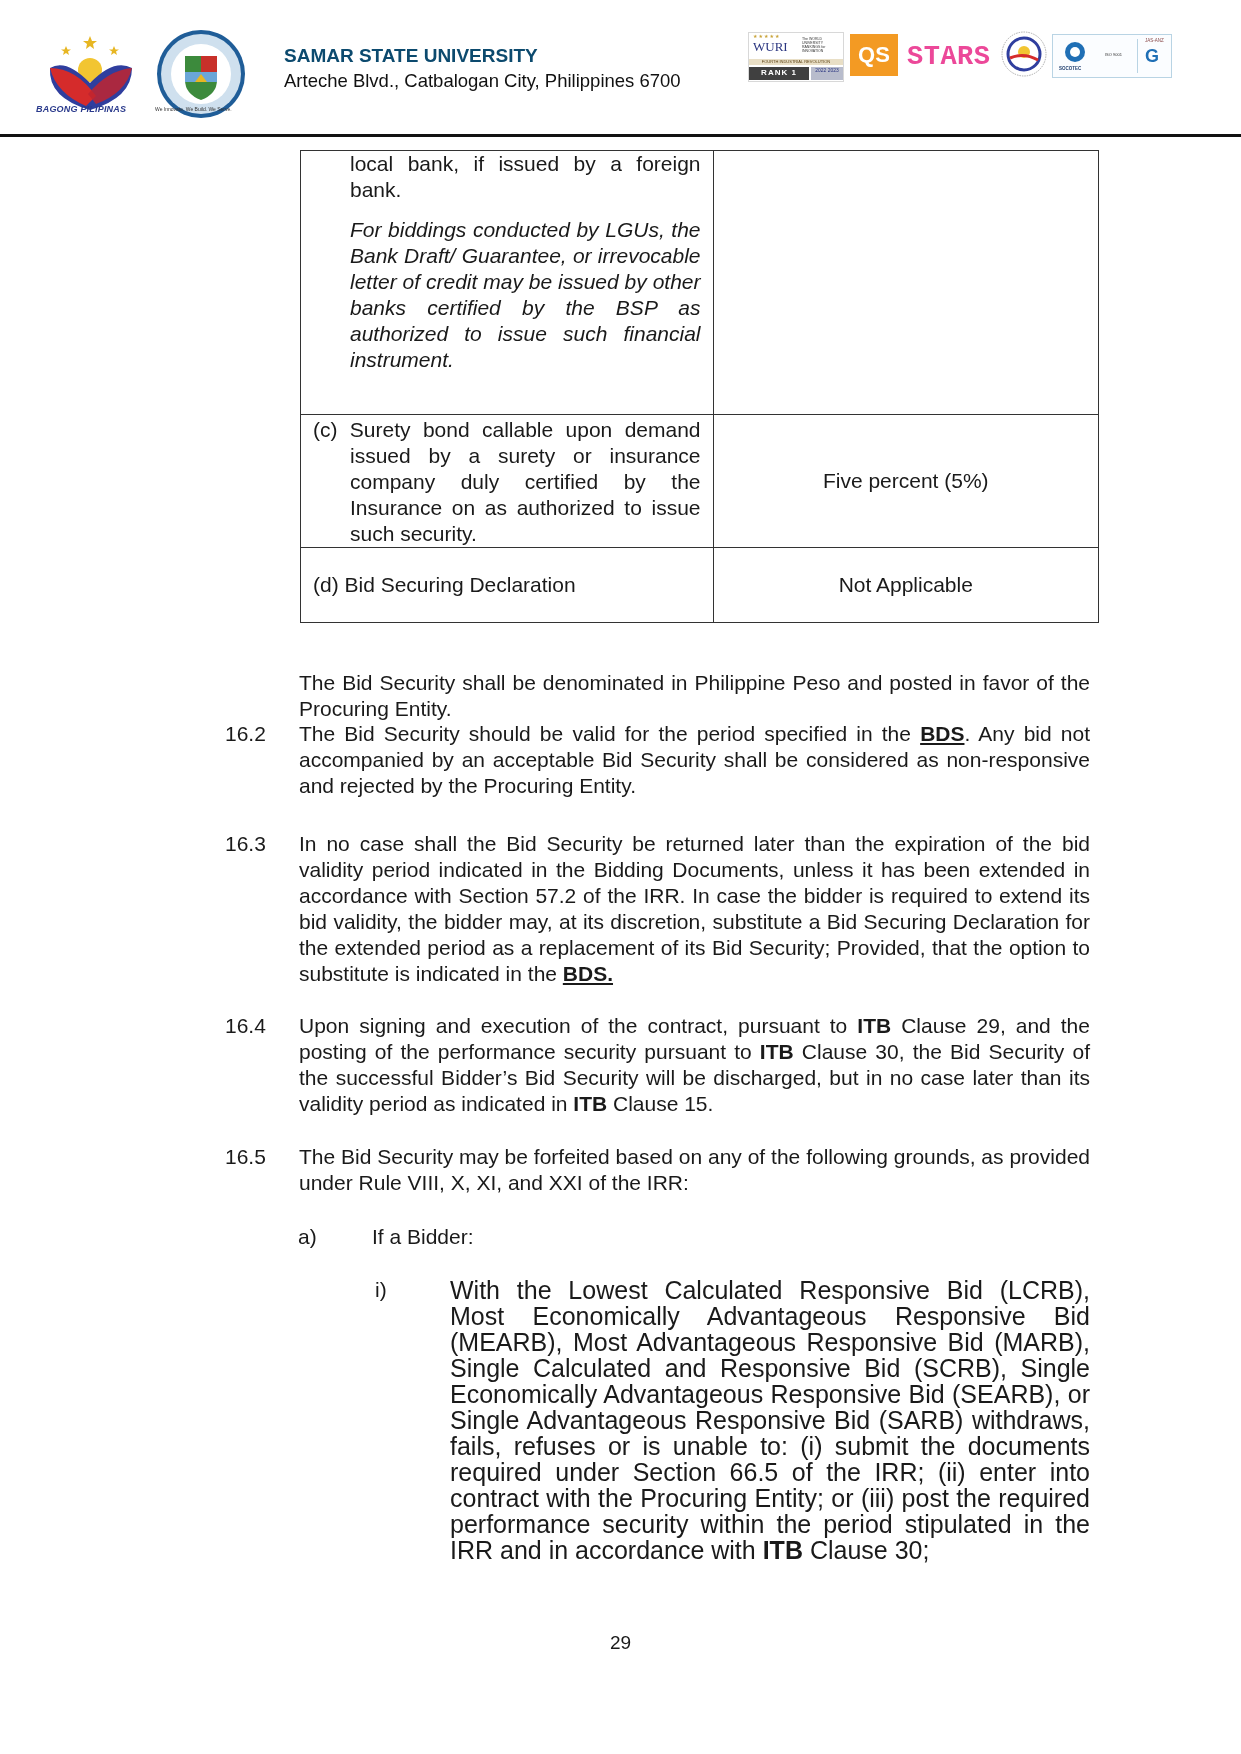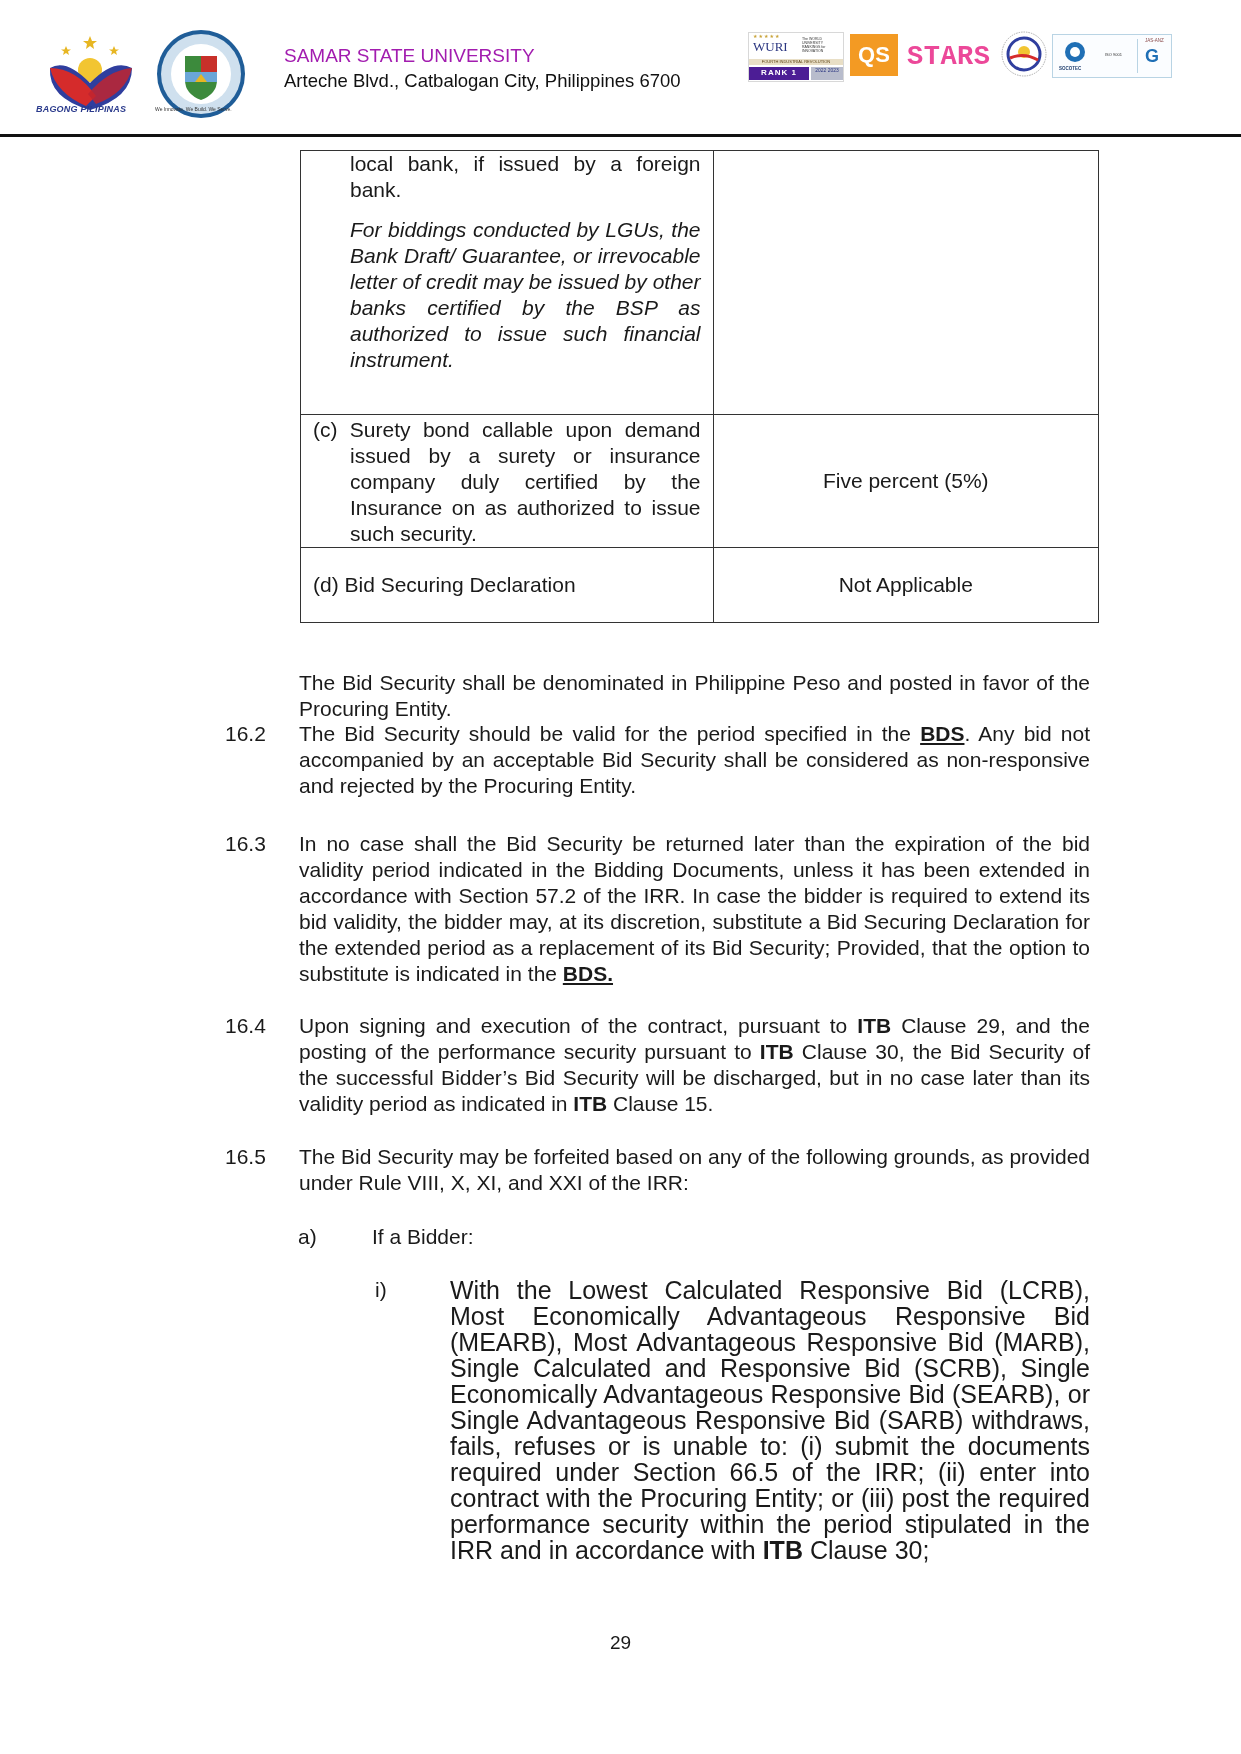--- a/index.html
+++ b/index.html
@@ -7,28 +7,28 @@
     width: 1241px; height: 1754px; position: relative; overflow: hidden;
     font-family: "Liberation Sans", sans-serif; color: #1a1a1a;
   }
   
   .header { position: absolute; left: 0; top: 0; width: 1241px; height: 138px; }
   .header-rule { position: absolute; left: 0; top: 134px; width: 1241px; height: 3px; background: #111; }
   .logo-bp { position: absolute; left: 36px; top: 28px; width: 108px; height: 90px; }
   .logo-bp-text { position: absolute; left: 36px; top: 104px; font-size: 9px; font-weight: bold; font-style: italic; color: #2a3a8c; letter-spacing: 0.2px; }
   .logo-ssu { position: absolute; left: 155px; top: 28px; width: 92px; height: 92px; }
   .logo-ssu-tag { position: absolute; left: 155px; top: 106px; font-size: 5px; color: #333; }
-  .uni-name { position: absolute; left: 284px; top: 45px; font-size: 19px; font-weight: normal; color: #a21caf; text-align: center; }
+  .uni-name { position: absolute; left: 284px; top: 45px; font-size: 19px; font-weight: bold; color: #0c4a6e; text-align: center; }
   .uni-addr { position: absolute; left: 284px; top: 70px; font-size: 18.5px; color: #111; text-align: center; }
   .badge-wuri { position: absolute; left: 748px; top: 32px; width: 94px; height: 48px; border: 1px solid #d8d8d8; background: #fff; }
   .badge-wuri .wuri-top { position: absolute; left: 4px; top: 2px; font-family: "Liberation Serif", serif; font-size: 13px; color: #2b3680; }
   .badge-wuri .wuri-stars { position: absolute; left: 4px; top: 0px; font-size: 5px; color: #c9a43b; letter-spacing: 1px; }
   .badge-wuri .wuri-side { position: absolute; left: 53px; top: 4px; font-size: 3.5px; line-height: 4px; color: #333; width: 38px; }
   .badge-wuri .wuri-mid { position: absolute; left: 0; top: 26px; width: 94px; height: 6px; background: #e9dfc6; font-size: 4px; line-height: 6px; color: #5a3f10; text-align: center; }
-  .badge-wuri .wuri-rank { position: absolute; left: 0; top: 34px; width: 60px; height: 13px; background: #4c1d95; color: #fff; font-size: 8px; font-weight: bold; line-height: 11px; text-align: center; letter-spacing: 1px; }
+  .badge-wuri .wuri-rank { position: absolute; left: 0; top: 34px; width: 60px; height: 13px; background: #404040; color: #fff; font-size: 8px; font-weight: bold; line-height: 11px; text-align: center; letter-spacing: 1px; }
   .badge-wuri .wuri-year { position: absolute; left: 62px; top: 34px; width: 32px; height: 13px; background: #b8bccc; color: #2b3680; font-size: 5px; line-height: 6px; text-align: center; }
   .badge-qs { position: absolute; left: 850px; top: 34px; width: 48px; height: 42px; background: #f39a23; color: #fff; font-weight: bold; font-size: 22px; line-height: 42px; text-align: center; }
   .badge-stars { position: absolute; left: 907px; top: 42px; font-size: 27px; font-weight: bold; color: #ec4899; letter-spacing: 0.5px; font-family: Liberation Mono, monospace; }
   .badge-ph { position: absolute; left: 1000px; top: 30px; width: 48px; height: 48px; }
   .badge-iso { position: absolute; left: 1052px; top: 34px; width: 118px; height: 42px; border: 1px solid #b9d4e4; background: #fbfdff; }
   .badge-iso .iso-circle { position: absolute; left: 12px; top: 7px; width: 20px; height: 20px; border-radius: 50%; background: #1f6fb5; }
   .badge-iso .iso-circle::after { content: ""; position: absolute; left: 5px; top: 5px; width: 10px; height: 10px; border-radius: 50%; background: #fff; }
   .badge-iso .iso-label { position: absolute; left: 6px; top: 31px; font-size: 4.5px; font-weight: bold; color: #1f3f6f; }
   .badge-iso .iso-mid { position: absolute; left: 52px; top: 17px; font-size: 4px; color: #333; }
   .badge-iso .iso-divider { position: absolute; left: 84px; top: 4px; width: 1px; height: 34px; background: #b9d4e4; }

